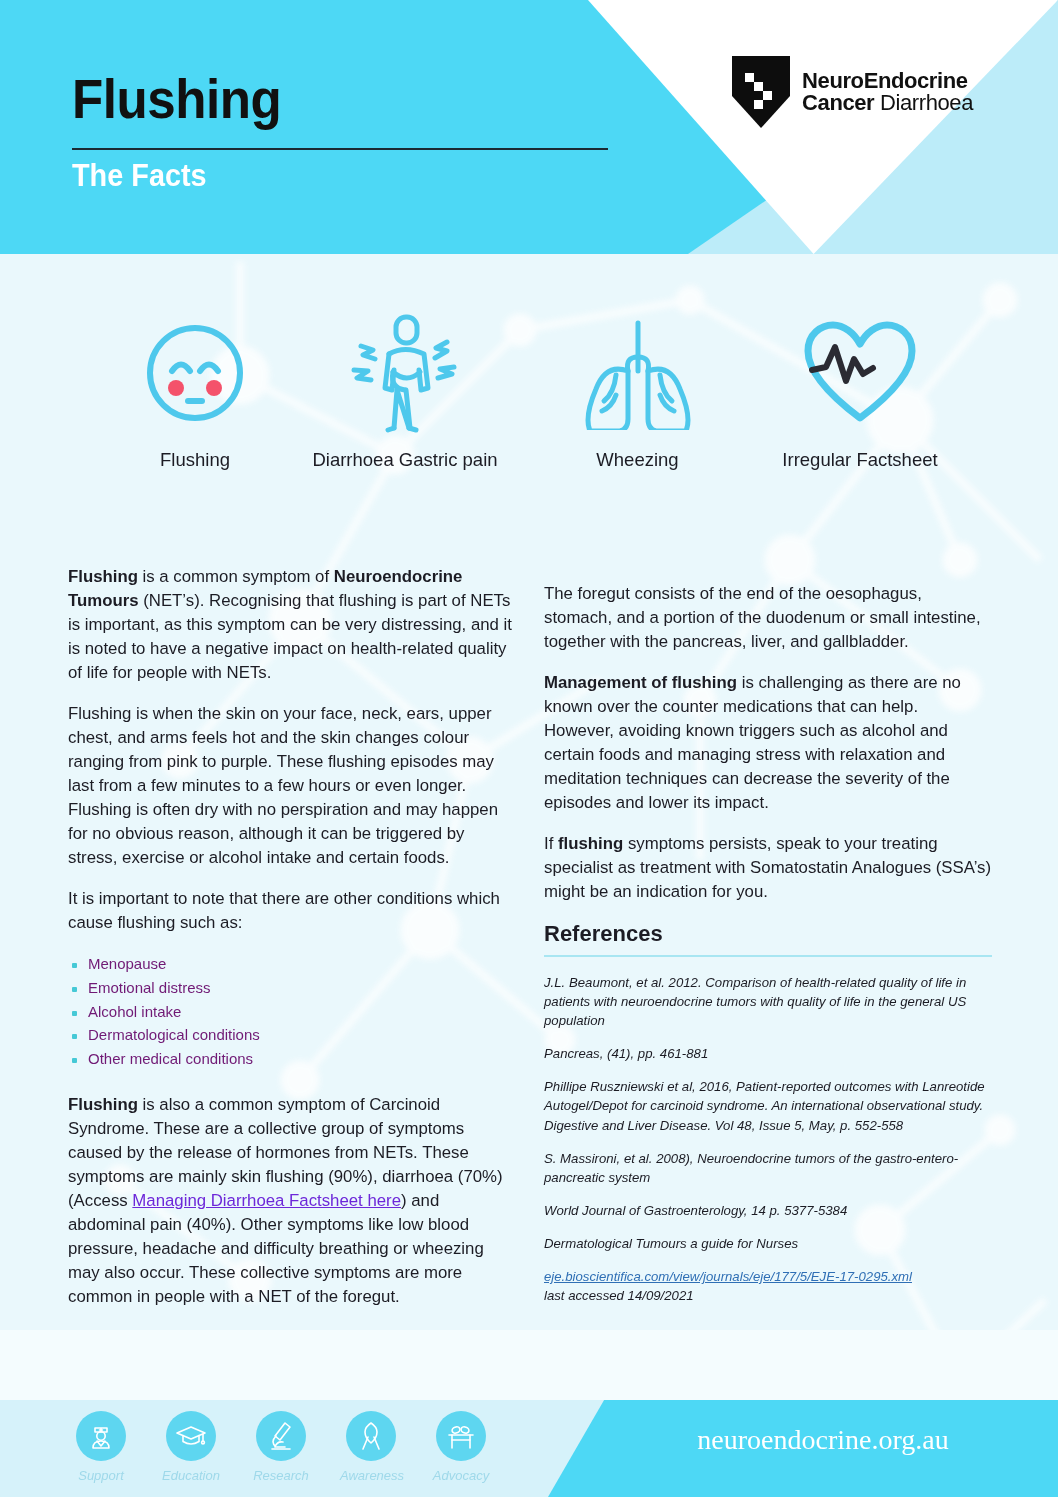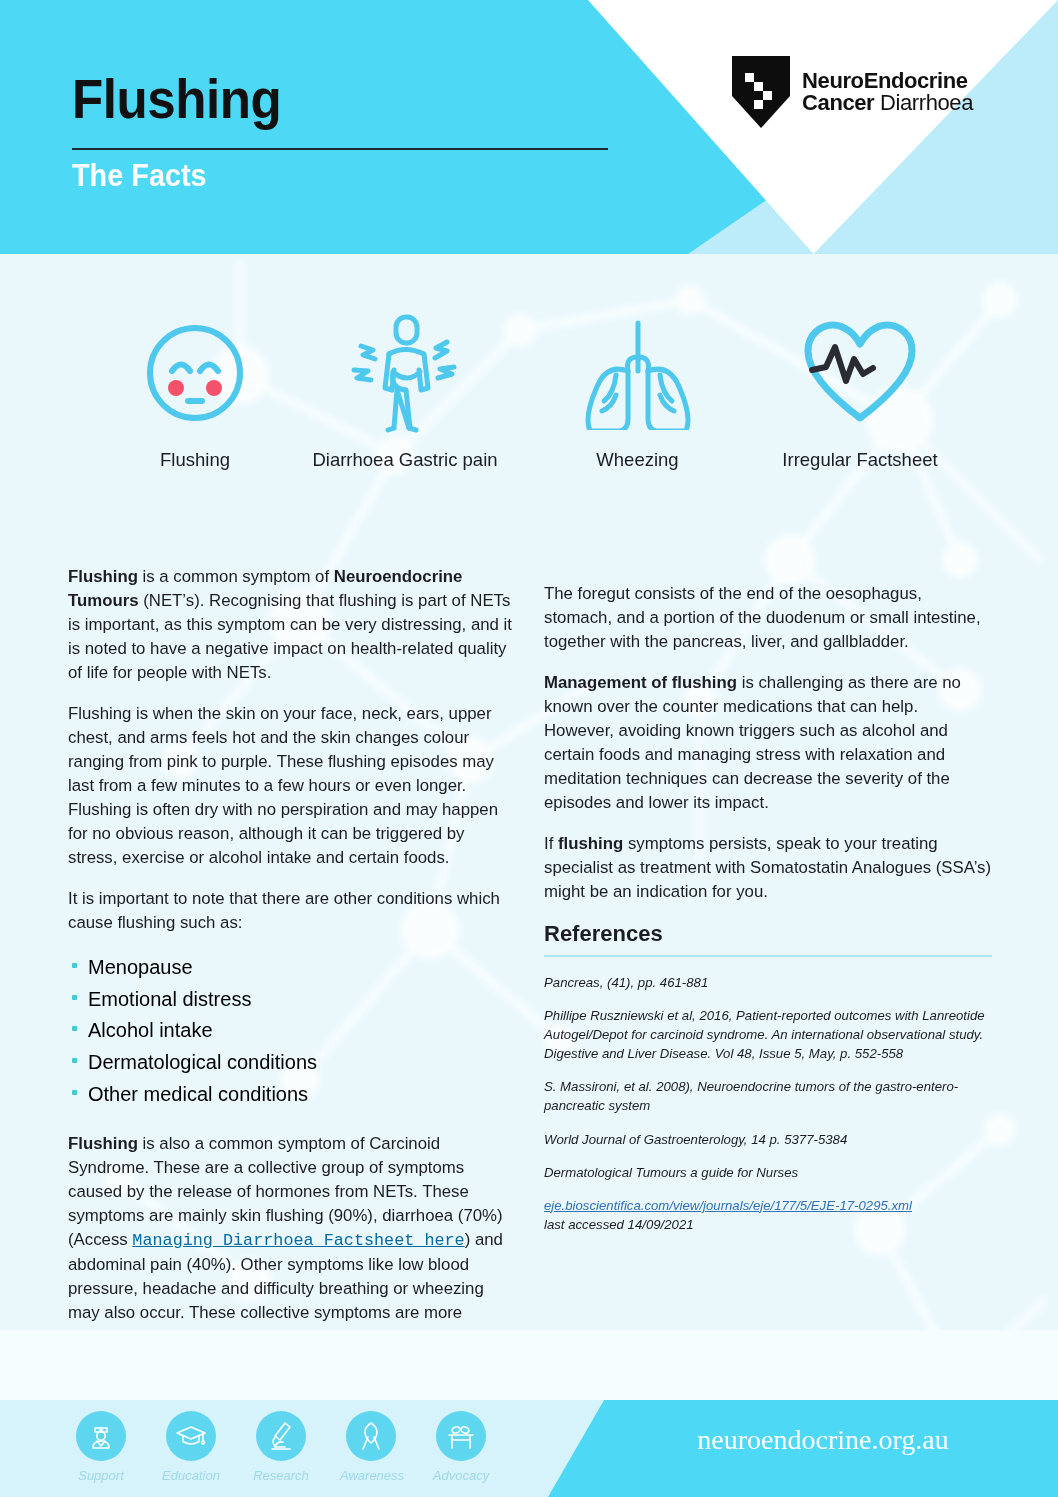--- a/index.html
+++ b/index.html
@@ -72,24 +72,24 @@
   
   .cols { position: absolute; left: 0; top: 565px; width: 1058px; z-index: 3; }
   .col { position: absolute; width: 448px; }
   .col-l { left: 68px; }
   .col-r { left: 544px; margin-top: 17px; }
   .col p {
     font-size: 16.8px; line-height: 1.43; color: #1c1c24; margin-bottom: 17px;
     font-family: "Liberation Sans", sans-serif;
   }
   .col p b { font-weight: bold; }
-  .col p a { color: #0369a1; text-decoration: underline; font-family: Liberation Mono, monospace; }
+  .col p a { color: #6d28d9; text-decoration: underline; }
   ul.bullets { list-style: none; margin: 0 0 17px 0; padding: 0; }
   ul.bullets li {
-    font-size: 20px; line-height: 1.58; color: #000000;
+    font-size: 15px; line-height: 1.58; color: #701a75;
     padding-left: 20px; position: relative;
   }
   ul.bullets li::before {
     content: ""; position: absolute; left: 4px; top: 11px;
     width: 5px; height: 5px; background: #45c9d6; border-radius: 1px;
   }
 
   
   .ref-head {
     font-size: 22px; font-weight: bold; color: #1c1c24; margin-top: 8px;
@@ -310,20 +310,21 @@
   <div class="col col-r">
     <p>The foregut consists of the end of the oesophagus, stomach, and a portion of the duodenum or small intestine, together with the pancreas, liver, and gallbladder.</p>
 
     <p><b>Management of flushing</b><span> is challenging as there are no known over the counter medications that can help. However, avoiding known triggers such as alcohol and certain foods and managing stress with relaxation and meditation techniques can decrease the severity of the episodes and lower its impact.</span></p>
 
     <p><span>If </span><b>flushing</b><span> symptoms persists, speak to your treating specialist as treatment with Somatostatin Analogues (SSA’s) might be an indication for you.</span></p>
 
     <div class="ref-head">References</div>
     <div class="ref-rule"></div>
 
+    <div class="ref-item">J.L. Beaumont, et al. 2012. Comparison of health-related quality of life in patients with neuroendocrine tumors with quality of life in the general US population</div>
     <div class="ref-item">Pancreas, (41), pp. 461-881</div>
     <div class="ref-item">Phillipe Ruszniewski et al, 2016, Patient-reported outcomes with Lanreotide Autogel/Depot for carcinoid syndrome. An international observational study. Digestive and Liver Disease. Vol 48, Issue 5, May, p. 552-558</div>
     <div class="ref-item">S. Massironi, et al. 2008), Neuroendocrine tumors of the gastro-entero-pancreatic system</div>
     <div class="ref-item">World Journal of Gastroenterology, 14 p. 5377-5384</div>
     <div class="ref-item">Dermatological Tumours a guide for Nurses</div>
     <div class="ref-item" style="margin-bottom:0;">
       <a class="ref-link" href="#">eje.bioscientifica.com/view/journals/eje/177/5/EJE-17-0295.xml</a><br>
       <span>last accessed 14/09/2021</span>
     </div>
   </div>

